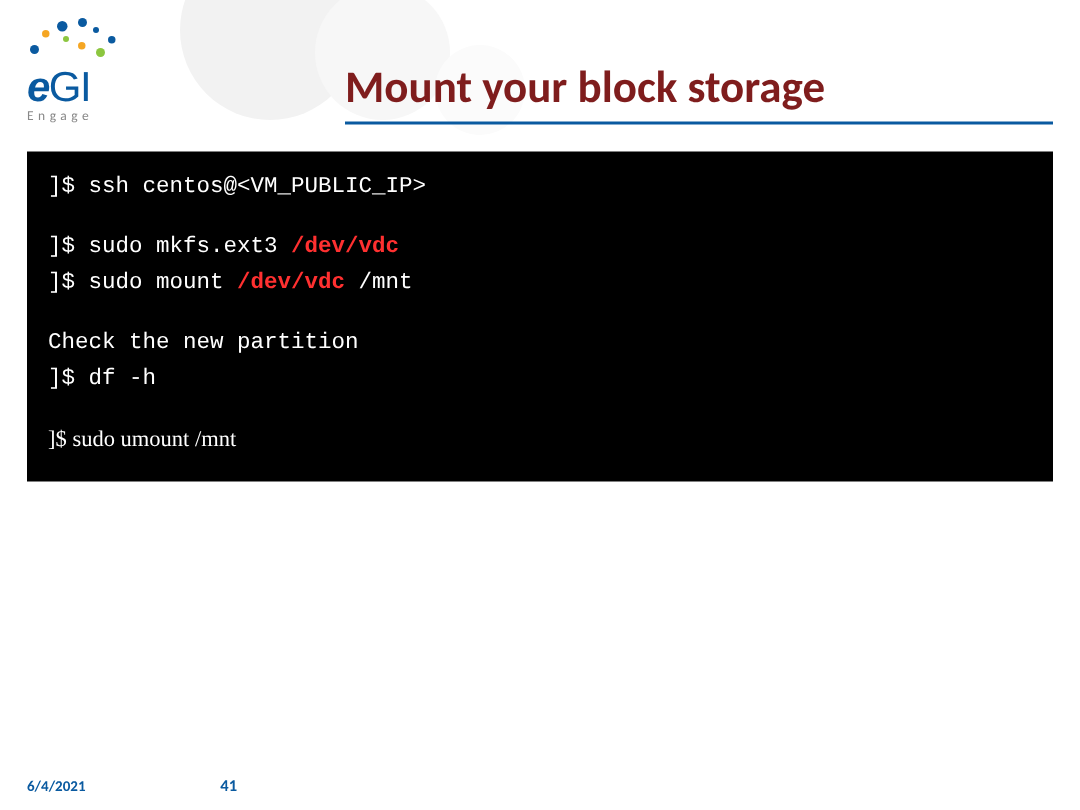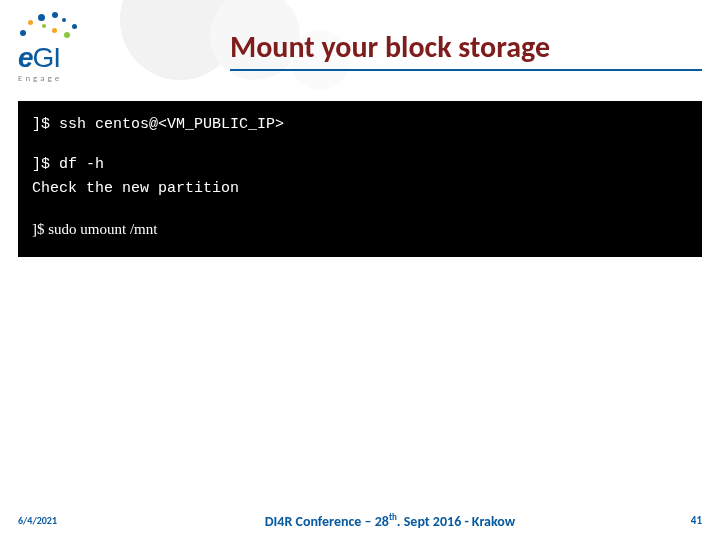--- a/index.html
+++ b/index.html
@@ -36,21 +36,21 @@
   .bg-circles .c3 {
     position: absolute;
     width: 60px; height: 60px;
     border-radius: 50%;
     background: #fbfbfb;
     top: 70px; left: 170px;
   }
   .header {
     position: relative;
     display: flex;
-    align-items: flex-start;
+    align-items: flex-end;
     padding: 10px 18px 0 18px;
   }
   .logo {
     width: 112px;
     flex-shrink: 0;
   }
   .logo-dots {
     width: 60px;
     height: 30px;
     position: relative;
@@ -150,31 +150,34 @@
     <div class="title">Mount your block storage</div>
     <div class="title-rule"></div>
   </div>
 </div>
 
 <div class="terminal">
   <div class="block">
     <span class="prompt">]$ </span><span>ssh centos@&lt;VM_PUBLIC_IP&gt;</span>
   </div>
   <div class="block">
+    <div>
+      <span class="prompt">]$ </span><span>sudo mkfs.ext3 </span><span class="dev">/dev/vdc</span>
+    </div>
+    <div>
+      <span class="prompt">]$ </span><span>sudo mount </span><span class="dev">/dev/vdc</span><span> /mnt</span>
+    </div>
   </div>
   <div class="block">
+    <div>Check the new partition</div>
     <div>
       <span class="prompt">]$ </span><span>df -h</span>
     </div>
-    <div>Check the new partition</div>
   </div>
   <div class="block">
     <span class="prompt">]$ </span><span>sudo umount /mnt</span>
   </div>
 </div>
 
 <div class="footer">
   <div class="date">6/4/2021</div>
-  <div class="conf">
-    <span>DI4R Conference – 28</span><sup>th</sup><span>. Sept 2016 - Krakow</span>
-  </div>
   <div class="page">41</div>
 </div>
 
 </body></html>

